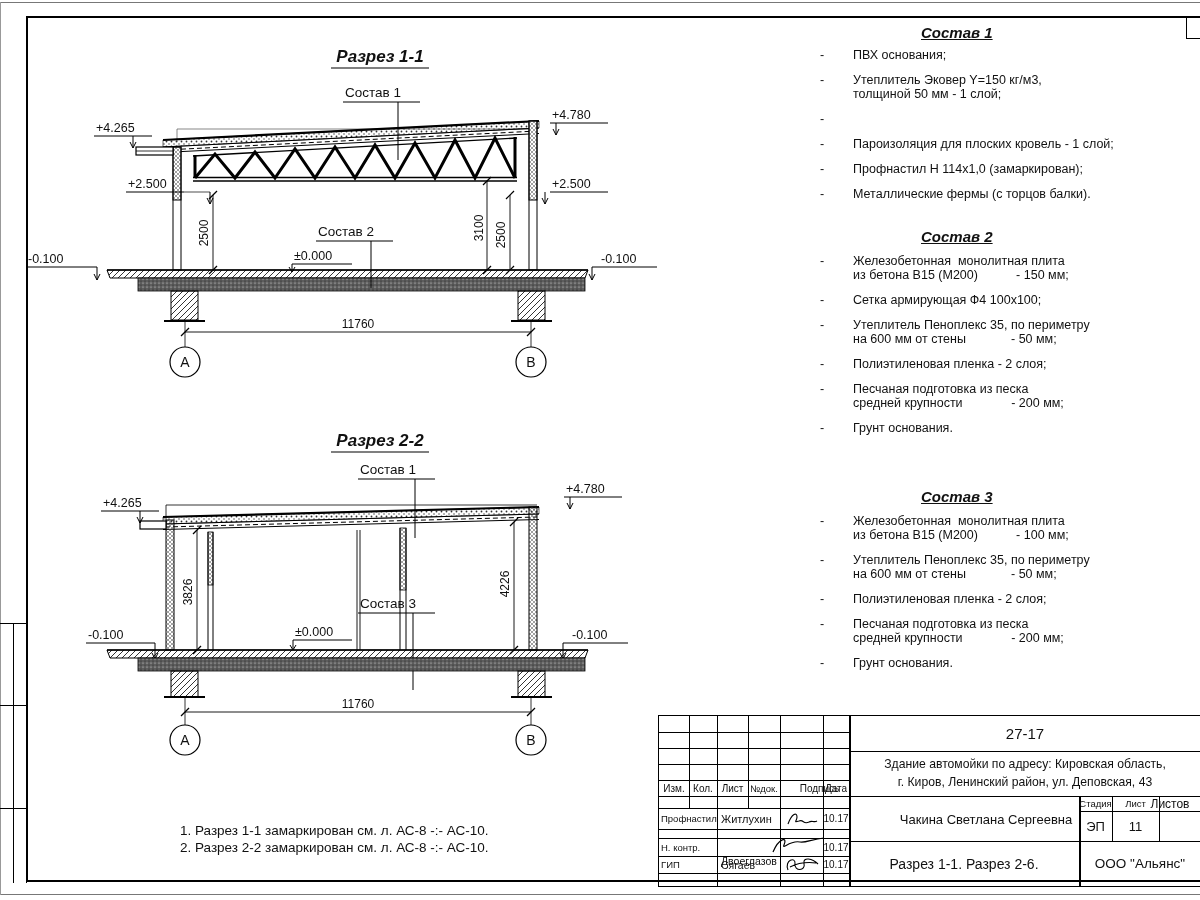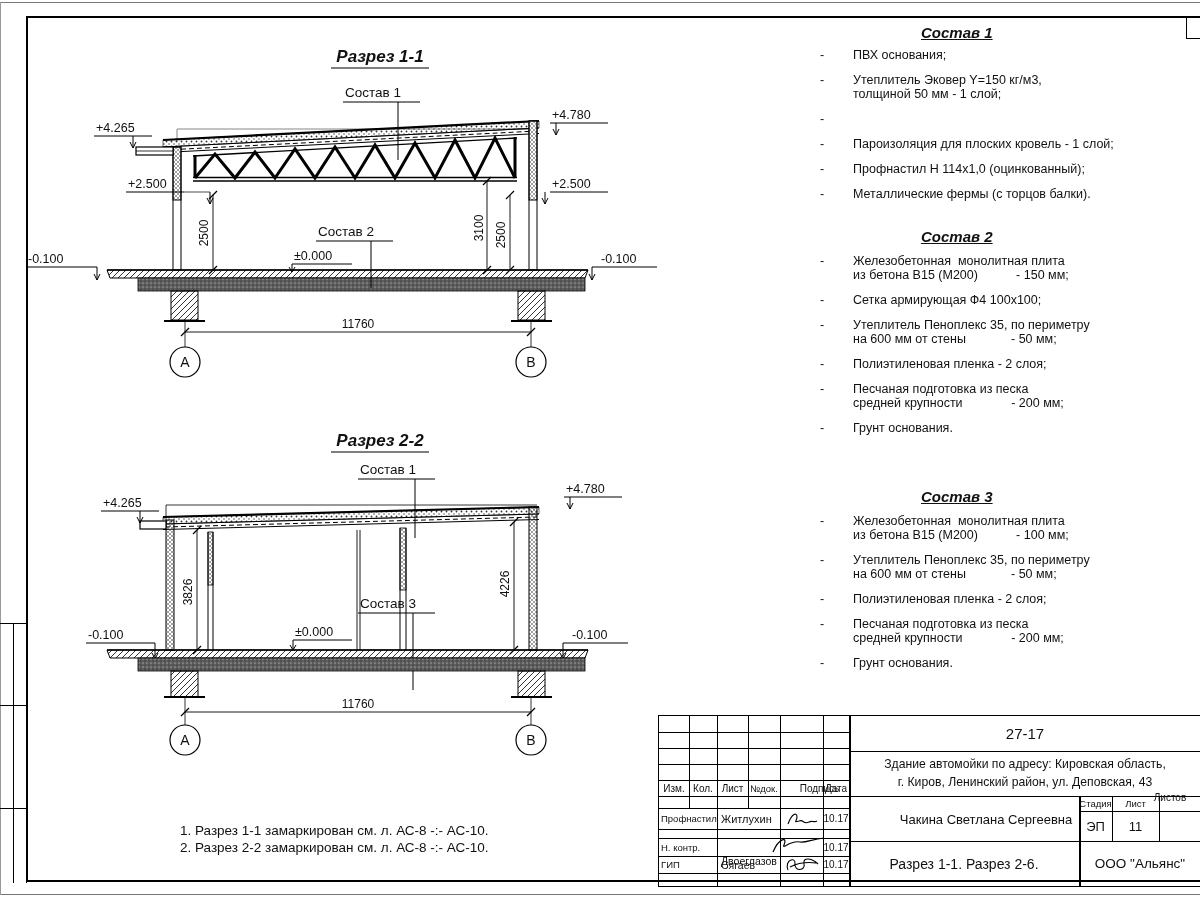--- a/index.html
+++ b/index.html
@@ -290,21 +290,21 @@
       </li>
     <li>
         <span class="dash">-</span>
       </li>
     <li>
         <span class="dash">-</span>
         <span class="it">Пароизоляция для плоских кровель - 1 слой;</span>
       </li>
     <li>
         <span class="dash">-</span>
-        <span class="it">Профнастил Н 114х1,0 (оцинкованный);</span>
+        <span class="it">Профнастил Н 114х1,0 (замаркирован);</span>
       </li>
     <li>
         <span class="dash">-</span>
         <span class="it">Металлические фермы (с торцов балки).</span>
       </li>
   </ul>
 
   <div class="comp-head" style="left:921px;top:228px;">Состав 2</div>
   <ul class="comp-list" style="top:254px;">
     <li>
@@ -427,21 +427,21 @@
         </svg>
     </div>
     <div class="tb-cell" style="left:164px;top:140px;width:26px;height:17px;font-size:10px;">10.17</div>
 
     <div class="tb-cell" style="left:190px;top:0;width:352px;height:35px;font-size:15px;">27-17</div>
     <div class="tb-cell" style="left:192px;top:39px;width:348px;height:18px;font-size:12.2px;">Здание автомойки по адресу: Кировская область,</div>
     <div class="tb-cell" style="left:192px;top:57px;width:348px;height:18px;font-size:12.2px;">г. Киров, Ленинский район, ул. Деповская, 43</div>
     <div class="tb-cell" style="left:190px;top:83px;width:274px;height:40px;font-size:13px;">Чакина Светлана Сергеевна</div>
     <div class="tb-cell" style="left:420px;top:80px;width:33px;height:15px;font-size:9.5px;">Стадия</div>
     <div class="tb-cell" style="left:453px;top:80px;width:47px;height:15px;font-size:9.5px;">Лист</div>
-    <div class="tb-cell" style="left:500px;top:74px;width:22px;height:15px;font-size:10px;">Листов</div>
+    <div class="tb-cell" style="left:500px;top:80px;width:22px;height:15px;font-size:12px;">Листов</div>
     <div class="tb-cell" style="left:420px;top:95px;width:33px;height:30px;font-size:13px;">ЭП</div>
     <div class="tb-cell" style="left:453px;top:95px;width:47px;height:30px;font-size:13px;">11</div>
     <div class="tb-cell" style="left:500px;top:95px;width:42px;height:30px;font-size:13px;"></div>
     <div class="tb-cell" style="left:190px;top:125px;width:230px;height:45px;font-size:14px;">Разрез 1-1. Разрез 2-6.</div>
     <div class="tb-cell" style="left:420px;top:125px;width:122px;height:45px;font-size:13.5px;">ООО "Альянс"</div>
   </div>
 
   <div>
     <div class="ss-cell" style="top:623px;height:82px;border-right:1px solid #000;">
       <div class="ln-v" style="left:13px;top:0;height:82px;"></div>

